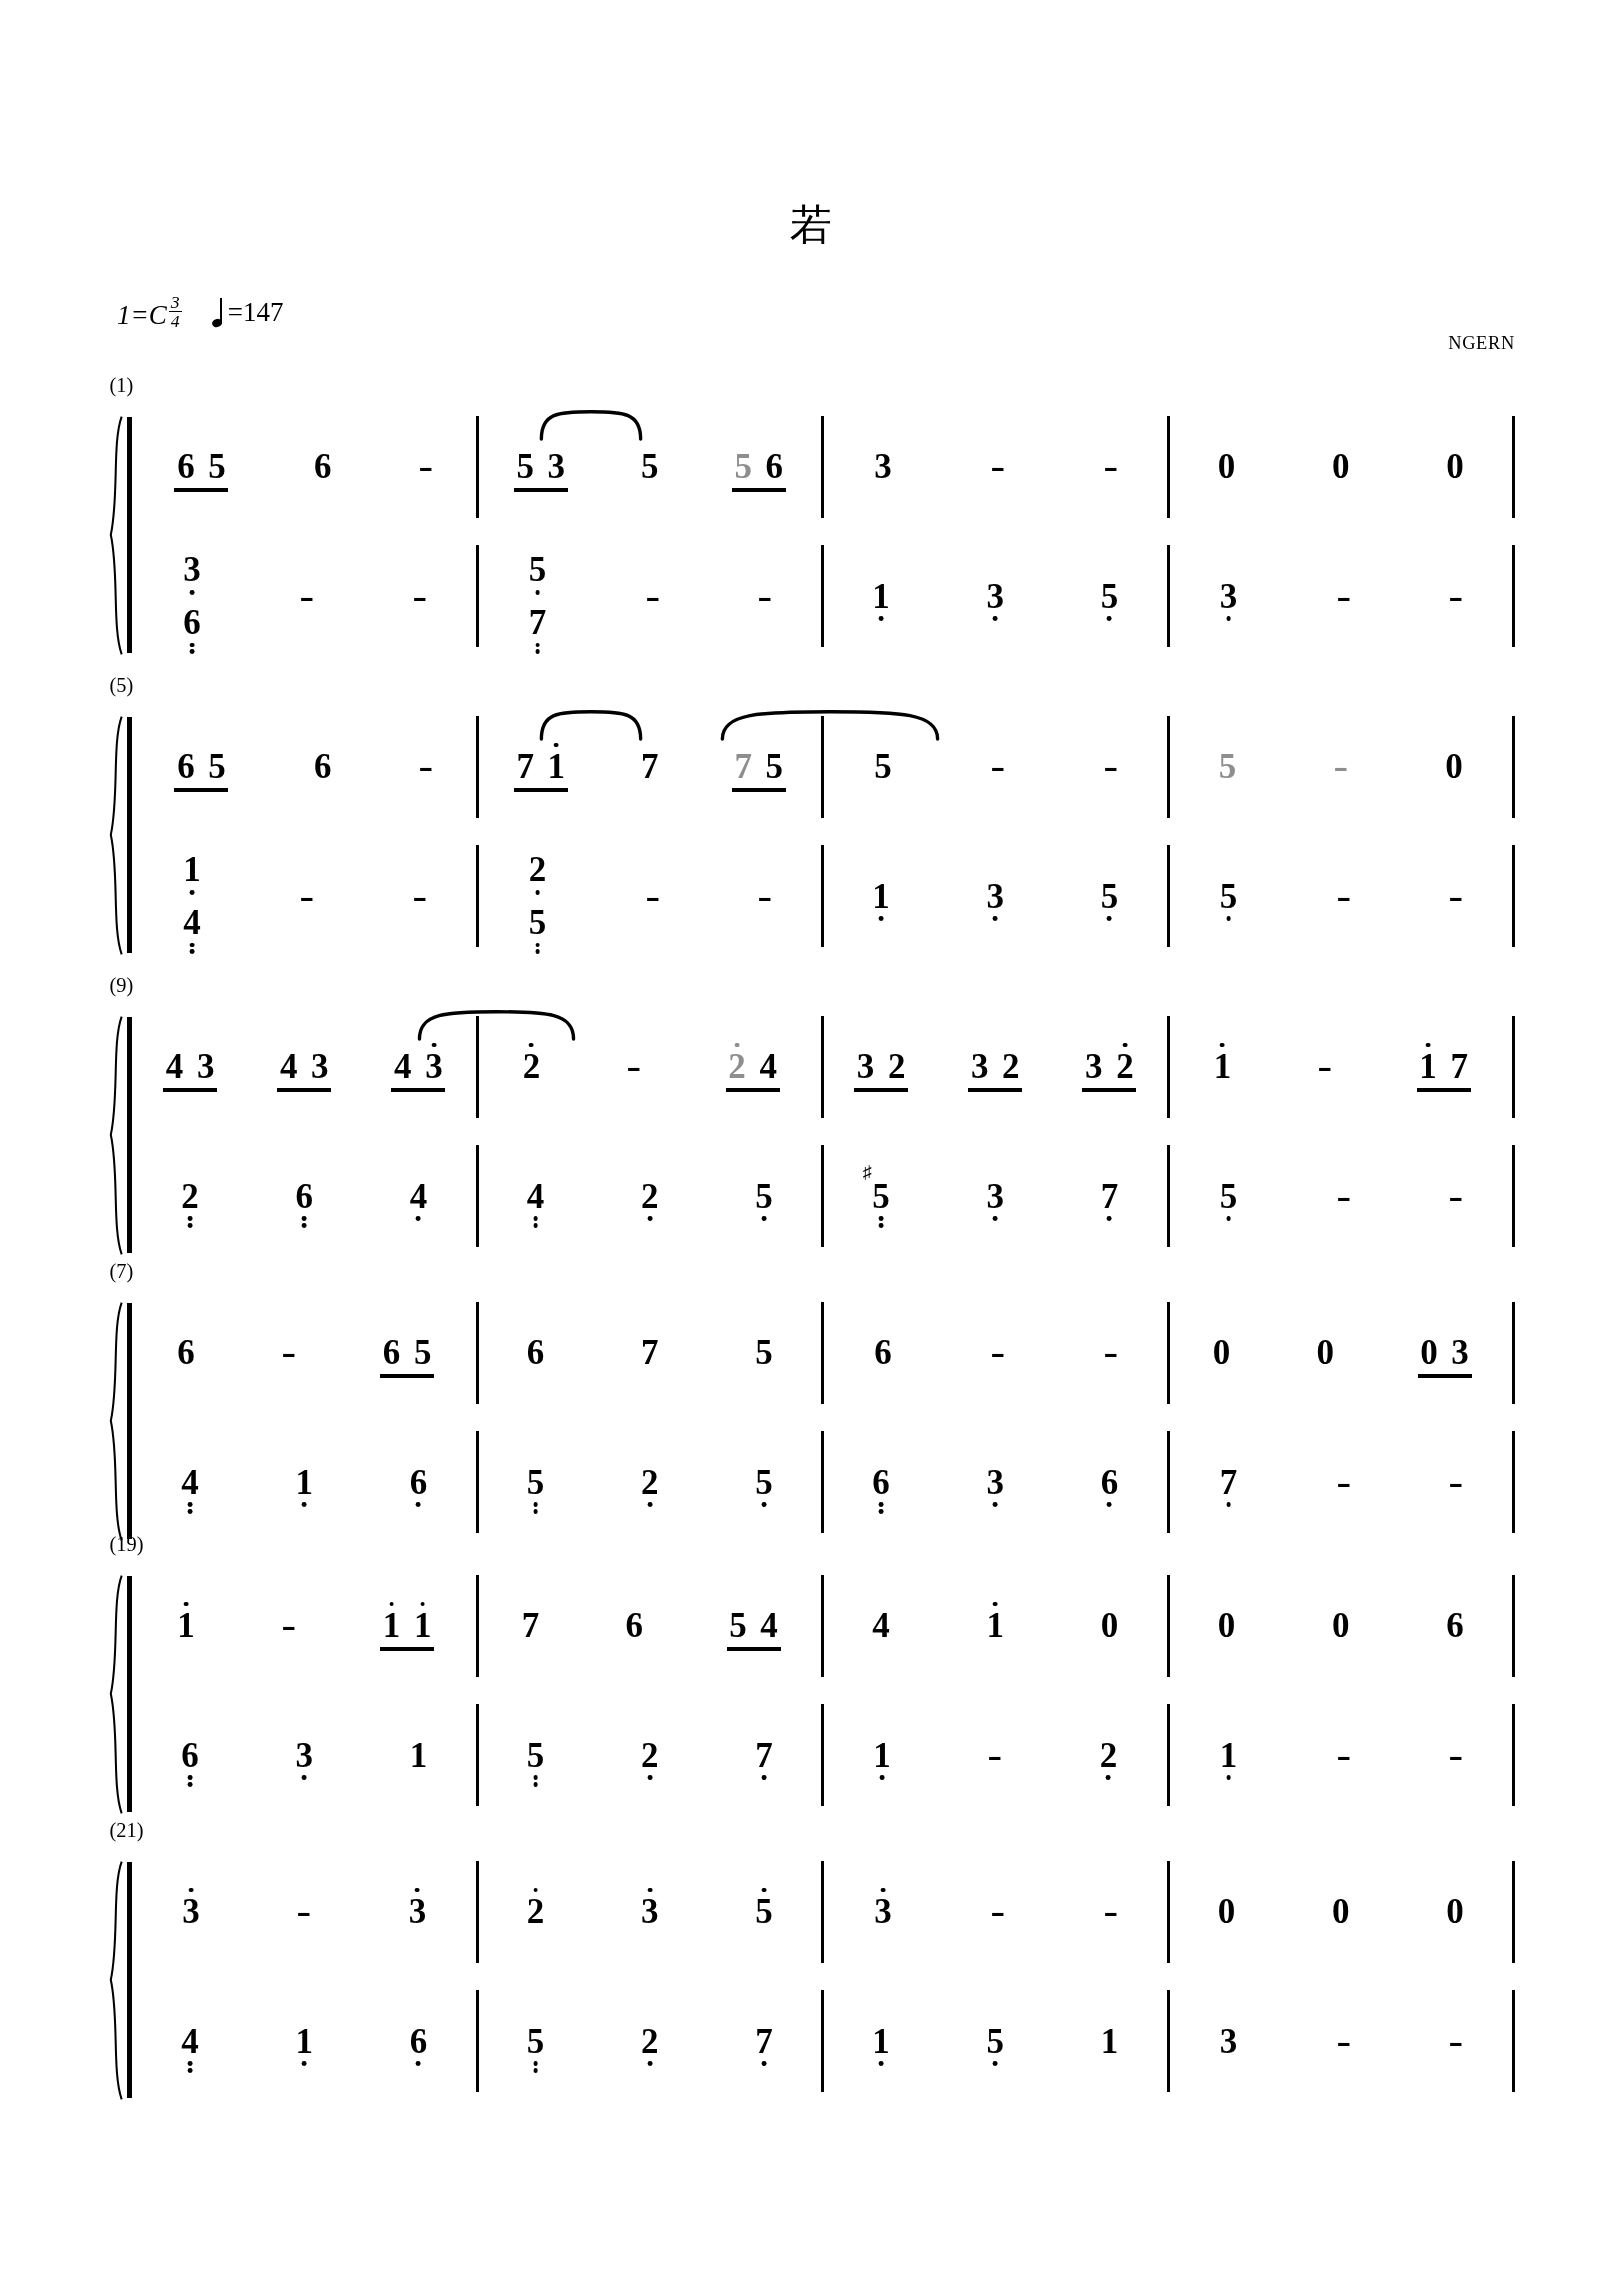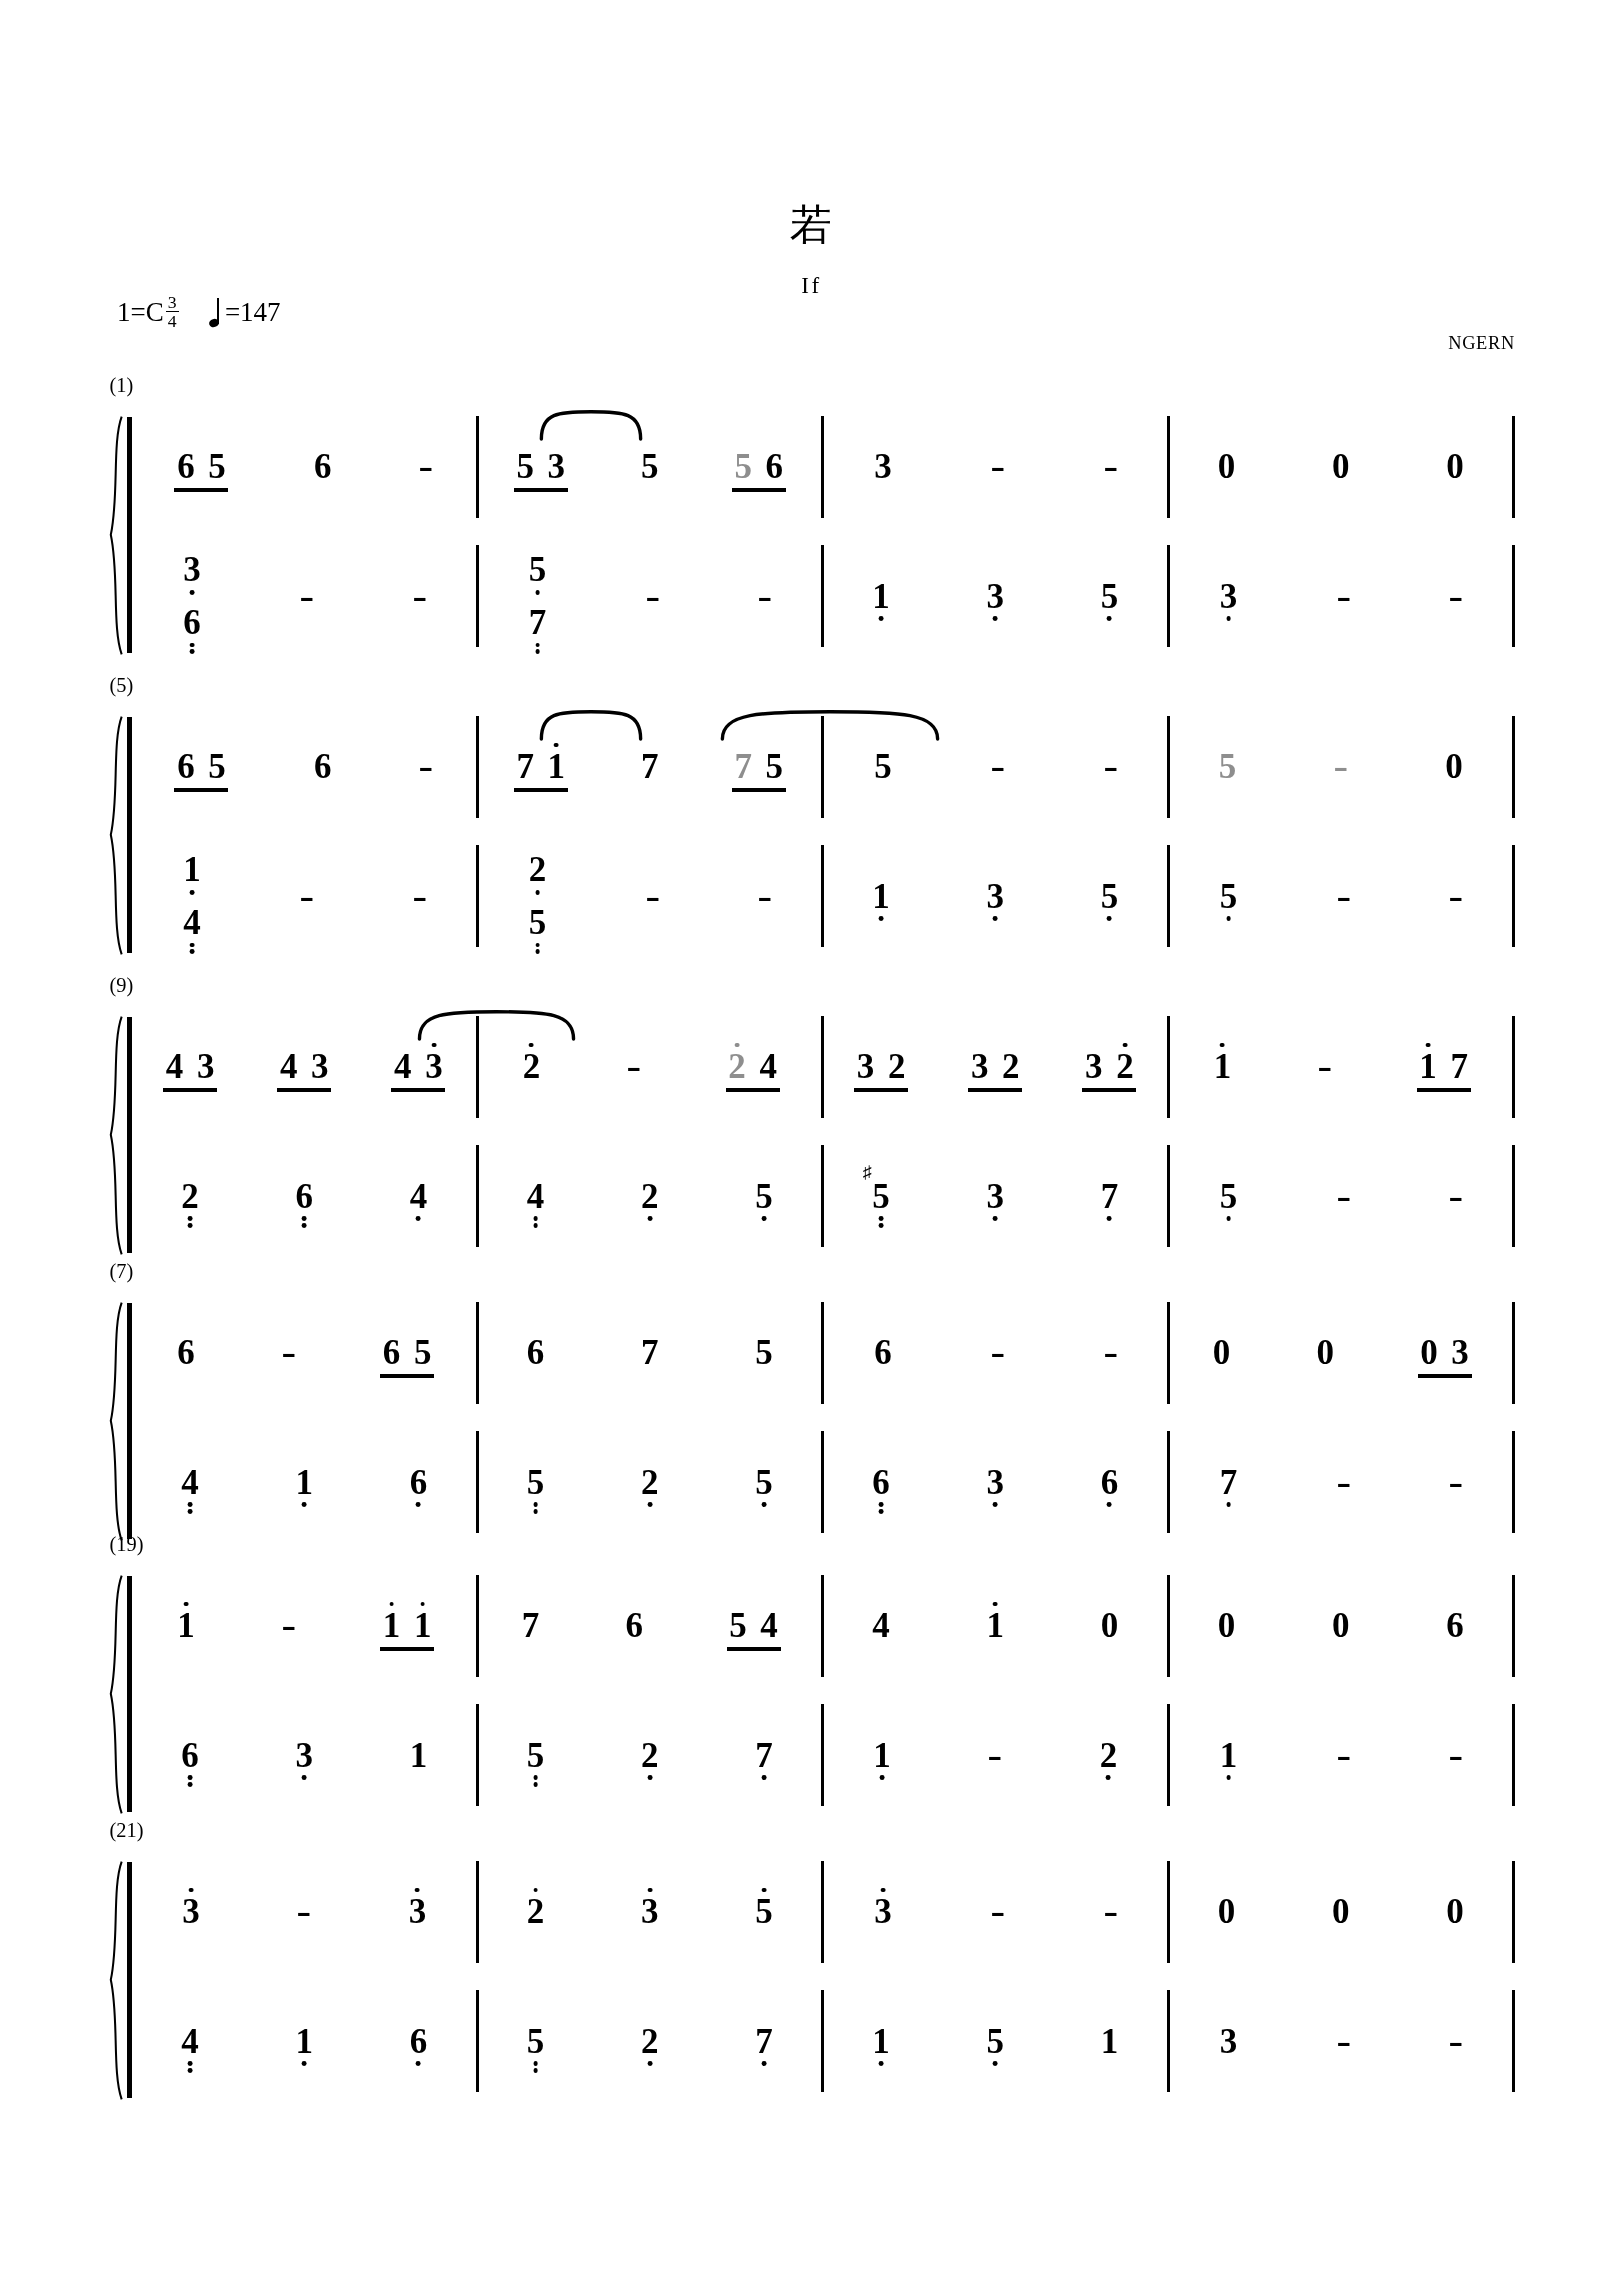--- a/index.html
+++ b/index.html
@@ -19,21 +19,21 @@
   }
   .subtitle{
     position:absolute;left:0;right:0;top:273px;text-align:center;
     font-family:"Liberation Serif", serif;
     font-size:23px;letter-spacing:2.7px;
   }
   .meta-left{
     position:absolute;left:117px;top:294px;
     font-size:27px;display:flex;align-items:center;gap:0;
   }
-  .keysig{display:flex;align-items:center;font-size:27px;}
+  .keysig{display:flex;align-items:flex-end;font-size:27px;font-style:italic;}
   .frac{
     display:inline-flex;flex-direction:column;align-items:center;
     font-size:17.7px;line-height:1.02;margin-left:2px;position:relative;top:-0.7px;
   }
   .frac .num{padding:0 2px;}
   .frac .den{padding:0 2px;border-top:1.4px solid #000;}
   .tempo{
     display:flex;align-items:center;margin-left:30px;font-size:27px;
   }
   .qnote{
@@ -126,21 +126,20 @@
   
   .tie{position:absolute;pointer-events:none;}
   .tie svg{display:block;overflow:visible;}
 </style>
 </head>
 <body>
 
 <div class="sheet">
 
   <div class="title">若</div>
-  <div class="subtitle">If</div>
 
   <div class="meta-left">
     <span class="keysig">
       <span>1=C</span>
       <span class="frac">
         <span class="num">3</span>
         <span class="den">4</span>
       </span>
     </span>
     <span class="tempo">

